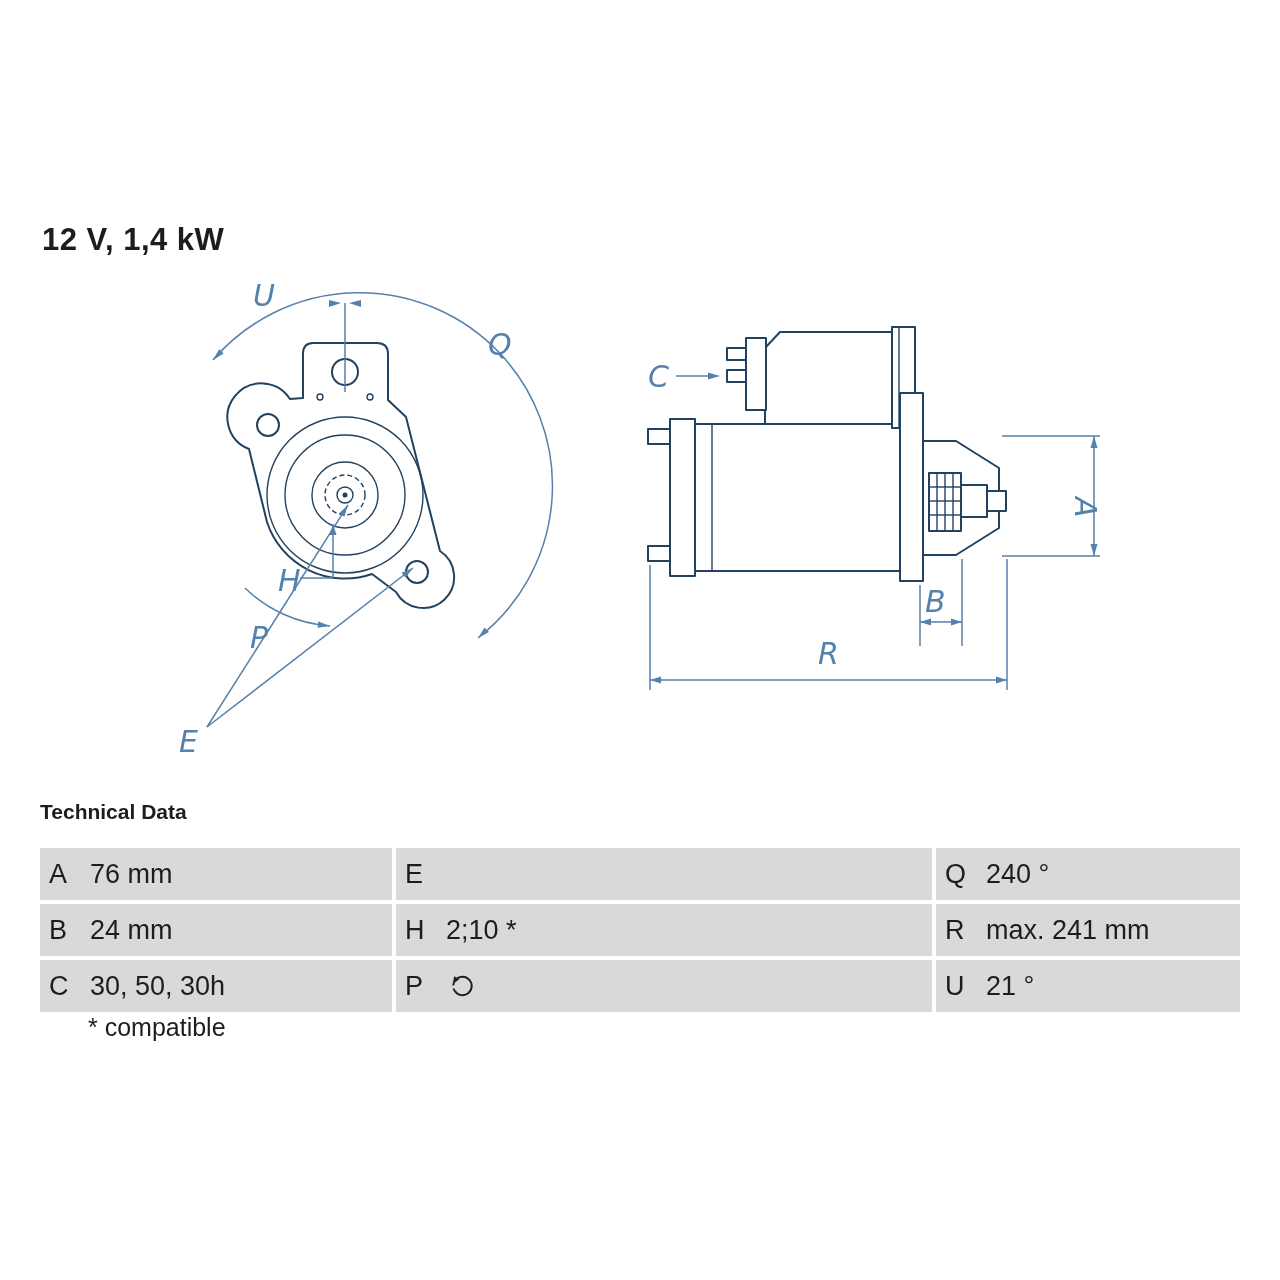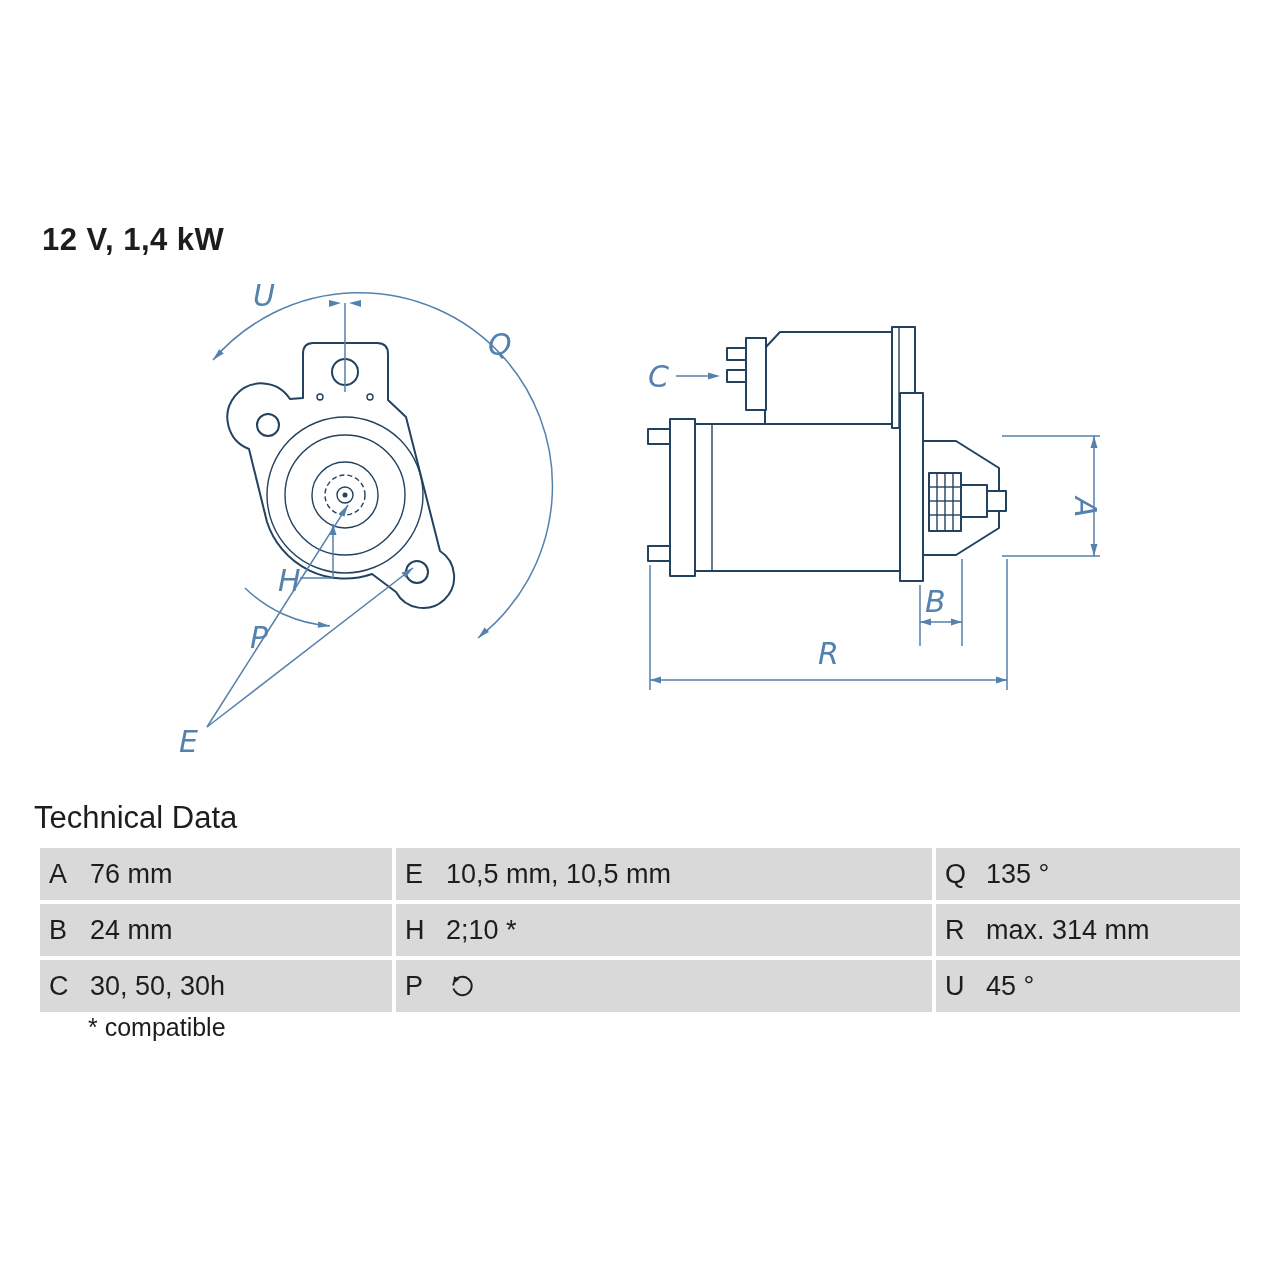--- a/index.html
+++ b/index.html
@@ -11,21 +11,21 @@
   svg.drawing { position:absolute; left:0; top:0; }
 
   
   .oline  { fill:#ffffff; stroke:#23425f; stroke-width:2;   stroke-linejoin:round; }
   .othin  { fill:none;    stroke:#23425f; stroke-width:1.4; }
   .dline  { fill:none;    stroke:#5581ad; stroke-width:1.5; }
   .dfill  { fill:#5581ad; stroke:none; }
   .dtext  { fill:#5581ad; font-family:"DejaVu Sans",sans-serif; font-style:italic; font-size:30px; }
 
   
-  .tech-heading { position:absolute; left:34px; top:800px; font-size:31px; font-weight:normal; }
+  .tech-heading { position:absolute; left:40px; top:800px; font-size:21px; font-weight:bold; }
   .ttable { position:absolute; left:40px; top:848px; display:grid;
             grid-template-columns:352px 536px 304px; column-gap:4px; row-gap:4px; }
   .cell { background:#d9d9d9; height:52px; display:flex; align-items:center;
           font-size:27px; color:#1d1d1b; }
   .cell .k { width:41px; padding-left:9px; flex:none; }
   .cell .v { white-space:nowrap; }
   .rot-icon { margin-left:2px; display:block; }
   .footnote { position:absolute; left:88px; top:1013px; font-size:25px; }
 </style>
 </head>
@@ -149,54 +149,53 @@
   <div class="tech-heading">Technical Data</div>
 
   <div class="ttable">
 
     <div class="cell">
       <span class="k">A</span>
       <span class="v">76 mm</span>
     </div>
     <div class="cell">
       <span class="k">E</span>
-      <span class="v">10,5 mm, 10,5 mm</span>
     </div>
     <div class="cell">
       <span class="k">Q</span>
-      <span class="v">135 °</span>
+      <span class="v">240 °</span>
     </div>
 
     <div class="cell">
       <span class="k">B</span>
       <span class="v">24 mm</span>
     </div>
     <div class="cell">
       <span class="k">H</span>
       <span class="v">2;10 *</span>
     </div>
     <div class="cell">
       <span class="k">R</span>
-      <span class="v">max. 314 mm</span>
+      <span class="v">max. 241 mm</span>
     </div>
 
     <div class="cell">
       <span class="k">C</span>
       <span class="v">30, 50, 30h</span>
     </div>
     <div class="cell">
       <span class="k">P</span>
       <svg class="rot-icon" viewBox="0 0 28 28" width="30" height="30">
         <path d="M 6.2 9.5 A 8.6 8.6 0 1 1 6.2 18.5" fill="none" stroke="#1d1d1b" stroke-width="1.8"></path>
         <path d="M 6.2 18.5 A 8.6 8.6 0 0 1 6.2 9.5" fill="none" stroke="#1d1d1b" stroke-width="1.8" stroke-dasharray="2.5 2.6"></path>
         <polygon points="4.5,12.3 10.5,7.8 5.7,4.8" fill="#1d1d1b"></polygon>
       </svg>
       <span class="v"></span>
     </div>
     <div class="cell">
       <span class="k">U</span>
-      <span class="v">45 °</span>
+      <span class="v">21 °</span>
     </div>
   </div>
 
   <div class="footnote">* compatible</div>
 
 </div>
 
 </body></html>

